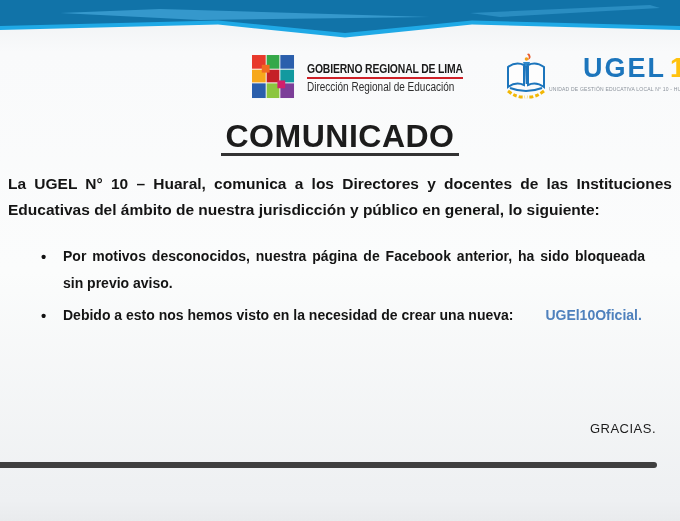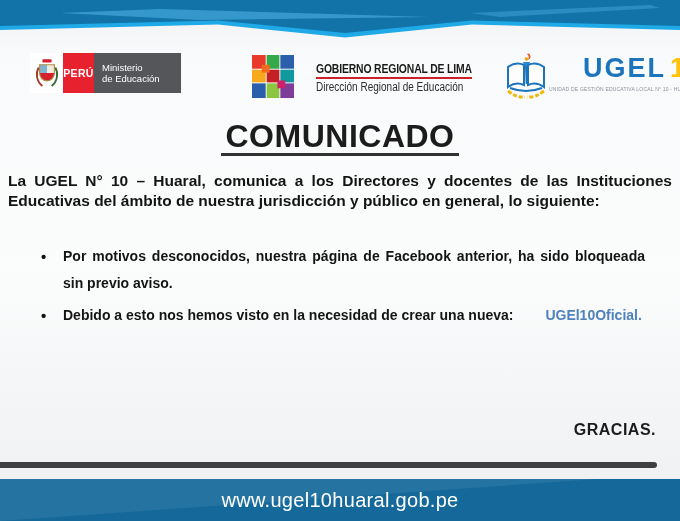--- a/index.html
+++ b/index.html
@@ -15,45 +15,45 @@
   
   .banner{position:absolute;top:0;left:0;display:block;}
   
   .logos{position:absolute;top:50px;left:0;width:680px;height:56px;}
   .logo-minedu{position:absolute;left:30px;top:3px;display:flex;height:40px;}
   .escudo-box{width:33px;height:40px;background:#ffffff;display:flex;align-items:center;justify-content:center;}
   .peru-box{width:31px;height:40px;background:var(--peru-red);color:#fff;font-size:10.5px;font-weight:700;
     display:flex;align-items:center;justify-content:center;letter-spacing:.3px;}
   .minedu-box{width:87px;height:40px;background:var(--minedu-gray);color:#fff;font-size:9.5px;line-height:11px;
     display:flex;flex-direction:column;justify-content:center;padding-left:8px;box-sizing:border-box;}
-  .logo-grl{position:absolute;left:252px;top:5px;display:flex;gap:21px;align-items:center;}
+  .logo-grl{position:absolute;left:252px;top:5px;display:flex;gap:12px;align-items:center;}
   .grl-text{transform:scaleX(0.8);transform-origin:left center;}
   .grl-title{font-size:13px;font-weight:700;color:#1a1a1a;letter-spacing:-.2px;white-space:nowrap;
     border-bottom:2px solid var(--grl-red);padding-bottom:1px;}
   .grl-subtitle{font-size:12.5px;color:#2e2e2e;white-space:nowrap;margin-top:1px;}
   .logo-ugel{position:absolute;left:506px;top:3px;display:flex;gap:3px;align-items:flex-start;}
   .ugel-textcol{display:flex;flex-direction:column;}
   .ugel-word{font-size:27px;font-weight:700;line-height:30px;letter-spacing:2px;white-space:nowrap;}
   .ugel-word .ac{color:var(--ugel-blue);margin-left:34px;}
   .ugel-word .num{color:var(--ugel-yellow);margin-left:4px;}
   .ugel-caption{font-size:5px;color:#8b929b;letter-spacing:.2px;margin-top:3px;white-space:nowrap;}
   
   .title{position:absolute;top:118px;left:0;width:680px;text-align:center;margin:0;}
   .title span{display:inline-block;font-size:32px;line-height:29px;font-weight:700;color:#1c1c1c;
     letter-spacing:.5px;border-bottom:3px solid #333;padding:0 5px 2px 5px;}
   .para{position:absolute;left:8px;width:664px;margin:0;font-size:15.5px;font-weight:700;color:var(--text);
-    line-height:20px;text-align:justify;}
+    line-height:26px;text-align:justify;}
   .intro{top:171px;}
   .outro{top:363px;}
   .bullets{position:absolute;top:243px;left:63px;width:582px;margin:0;padding:0;list-style:none;}
   .bullets li{position:relative;font-size:14px;font-weight:700;color:var(--text);line-height:27px;
     text-align:justify;margin-bottom:5px;}
   .bullets li::before{content:"•";position:absolute;left:-22px;top:0;font-size:15px;color:#111;}
   .fb-link{color:var(--link-blue);margin-left:28px;}
-  .thanks{position:absolute;top:421px;right:24px;font-size:16px;font-weight:700;color:#1c1c1c;letter-spacing:.5px;}
+  .thanks{position:absolute;top:421px;right:24px;font-size:13px;font-weight:400;color:#1c1c1c;letter-spacing:.5px;}
   
   .divider-bar{position:absolute;top:462px;left:0;width:657px;height:6px;background:var(--bar-gray);
     border-radius:0 4px 4px 0;}
   .footer{position:absolute;bottom:0;left:0;width:680px;height:42px;background:var(--footer-blue);
     display:flex;align-items:center;justify-content:center;}
   .footer::before{content:"";position:absolute;inset:0;background:rgba(255,255,255,.07);
     clip-path:polygon(0 100%, 0 0, 88% 0);}
   .footer span{position:relative;color:#ffffff;font-size:20px;letter-spacing:.3px;}
 </style>
 </head>
@@ -63,38 +63,20 @@
 
   <svg class="banner" width="680" height="42" viewBox="0 0 680 42" aria-hidden="true">
     <polygon points="0,0 680,0 680,30 472,24.5 345,37.5 218,24.5 0,30" fill="var(--banner-cyan)"></polygon>
     <polygon points="0,0 680,0 680,26 472,20.5 345,33 218,20.5 0,26" fill="var(--banner-blue)"></polygon>
     <polygon points="160,9 430,17 200,20 60,13" fill="rgba(90,190,240,0.5)"></polygon>
     <polygon points="470,13 650,5 660,8 500,17" fill="rgba(90,190,240,0.35)"></polygon>
   </svg>
 
   <div class="logos">
 
-    <div class="logo-minedu">
-      <div class="escudo-box">
-        <svg width="24" height="32" viewBox="0 0 26 32" aria-hidden="true">
-          <rect x="8" y="1" width="10" height="3.5" rx="1" fill="#D61F2C"></rect>
-          <path d="M4,10 C0.5,16 1.5,25 8,30" stroke="#A33A2A" stroke-width="2" fill="none"></path>
-          <path d="M22,10 C25.5,16 24.5,25 18,30" stroke="#3A6B33" stroke-width="2" fill="none"></path>
-          <rect x="5" y="7" width="8" height="9" fill="#7EB3D3"></rect>
-          <rect x="13" y="7" width="8" height="9" fill="#F0EBDF"></rect>
-          <path d="M5,16 a8,8.5 0 0 0 16,0 z" fill="#D61F2C"></path>
-          <path d="M5,7 h16 v9 a8,8.5 0 0 1 -16,0 z" fill="none" stroke="#B08A3E" stroke-width="1.2"></path>
-        </svg>
-      </div>
-      <div class="peru-box">PERÚ</div>
-      <div class="minedu-box">
-        <span>Ministerio</span>
-        <span>de Educación</span>
-      </div>
-    </div>
 
     <div class="logo-grl">
       <svg width="43" height="45" viewBox="0 0 44 46" aria-hidden="true">
         <rect x="0" y="0" width="14" height="14" fill="#E8392B"></rect>
         <rect x="15" y="0" width="13" height="14" fill="#35A849"></rect>
         <rect x="29" y="0" width="14" height="14" fill="#2B5FAC"></rect>
         <rect x="0" y="15" width="14" height="13" fill="#F7A81B"></rect>
         <rect x="15" y="15" width="13" height="13" fill="#C52026"></rect>
         <rect x="29" y="15" width="14" height="13" fill="#12999F"></rect>
         <rect x="0" y="29" width="14" height="15" fill="#2B5FAC"></rect>
@@ -143,17 +125,14 @@
     <li>
       <span>Debido a esto nos hemos visto en la necesidad de crear una nueva:</span>
       <span class="fb-link">UGEl10Oficial.</span>
     </li>
   </ul>
 
 
   <div class="thanks">GRACIAS.</div>
 
   <div class="divider-bar"></div>
-  <div class="footer">
-    <span>www.ugel10huaral.gob.pe</span>
-  </div>
 
 </div>
 
 </body></html>

